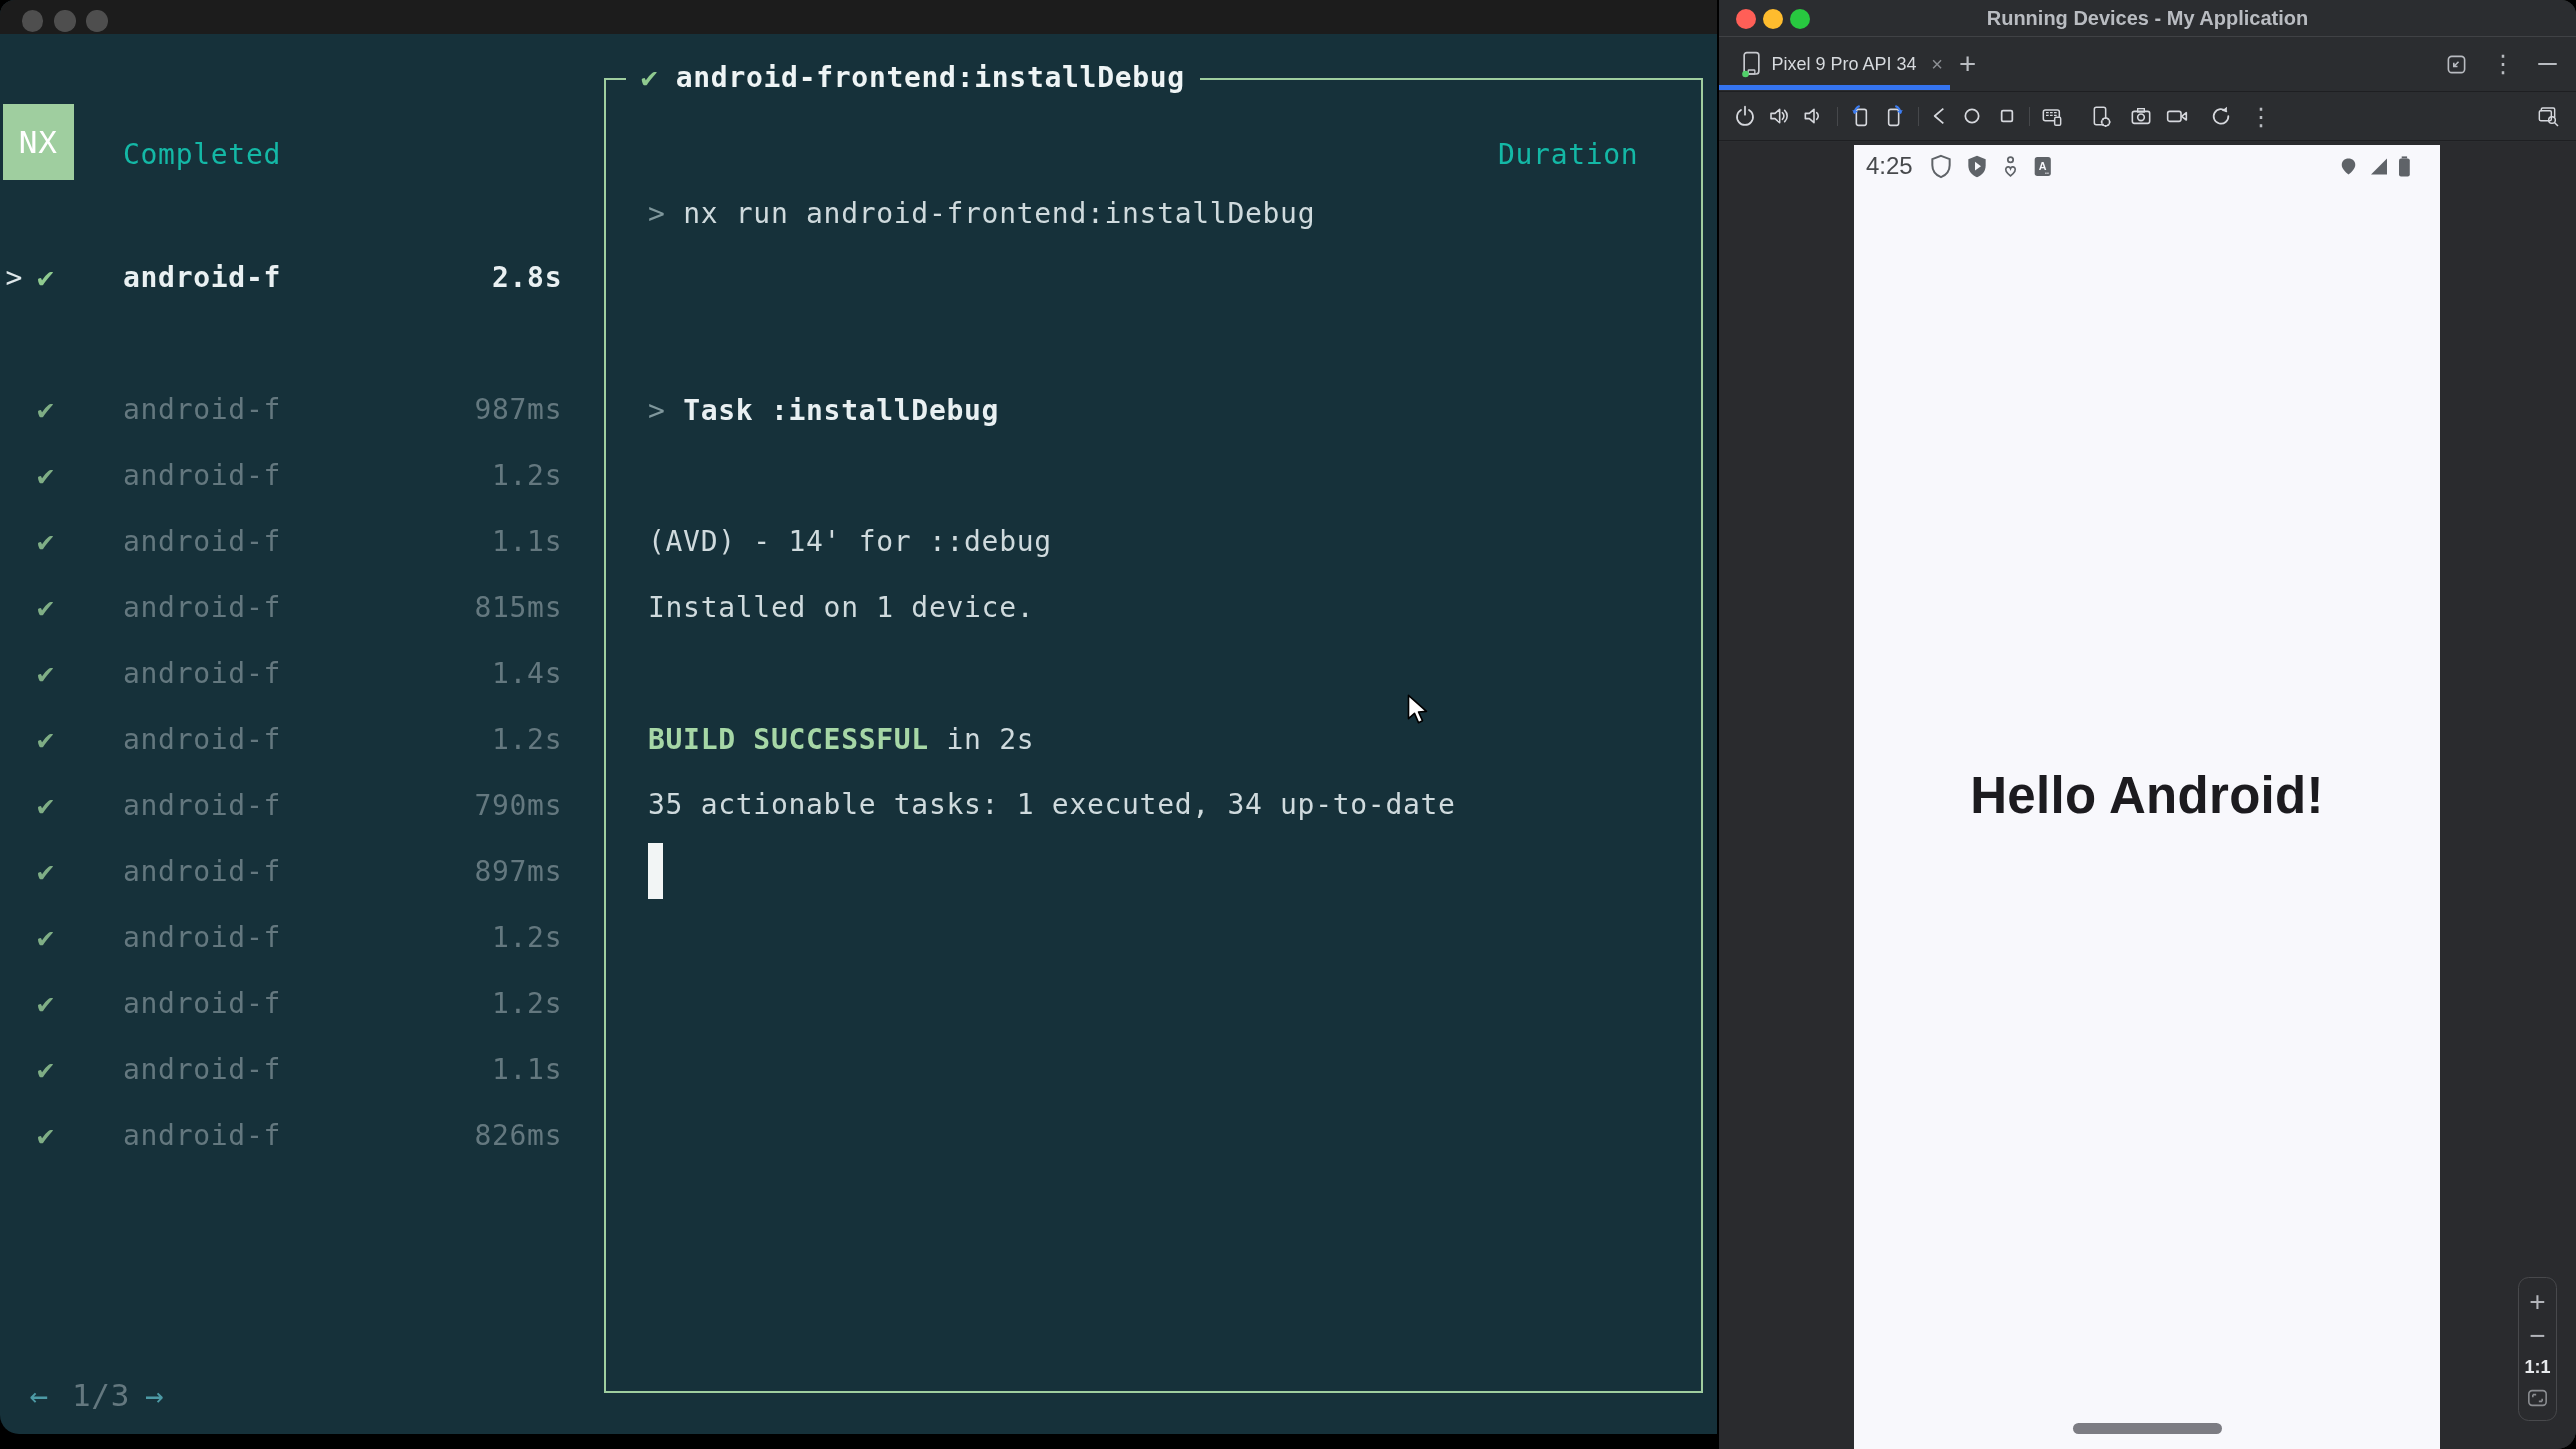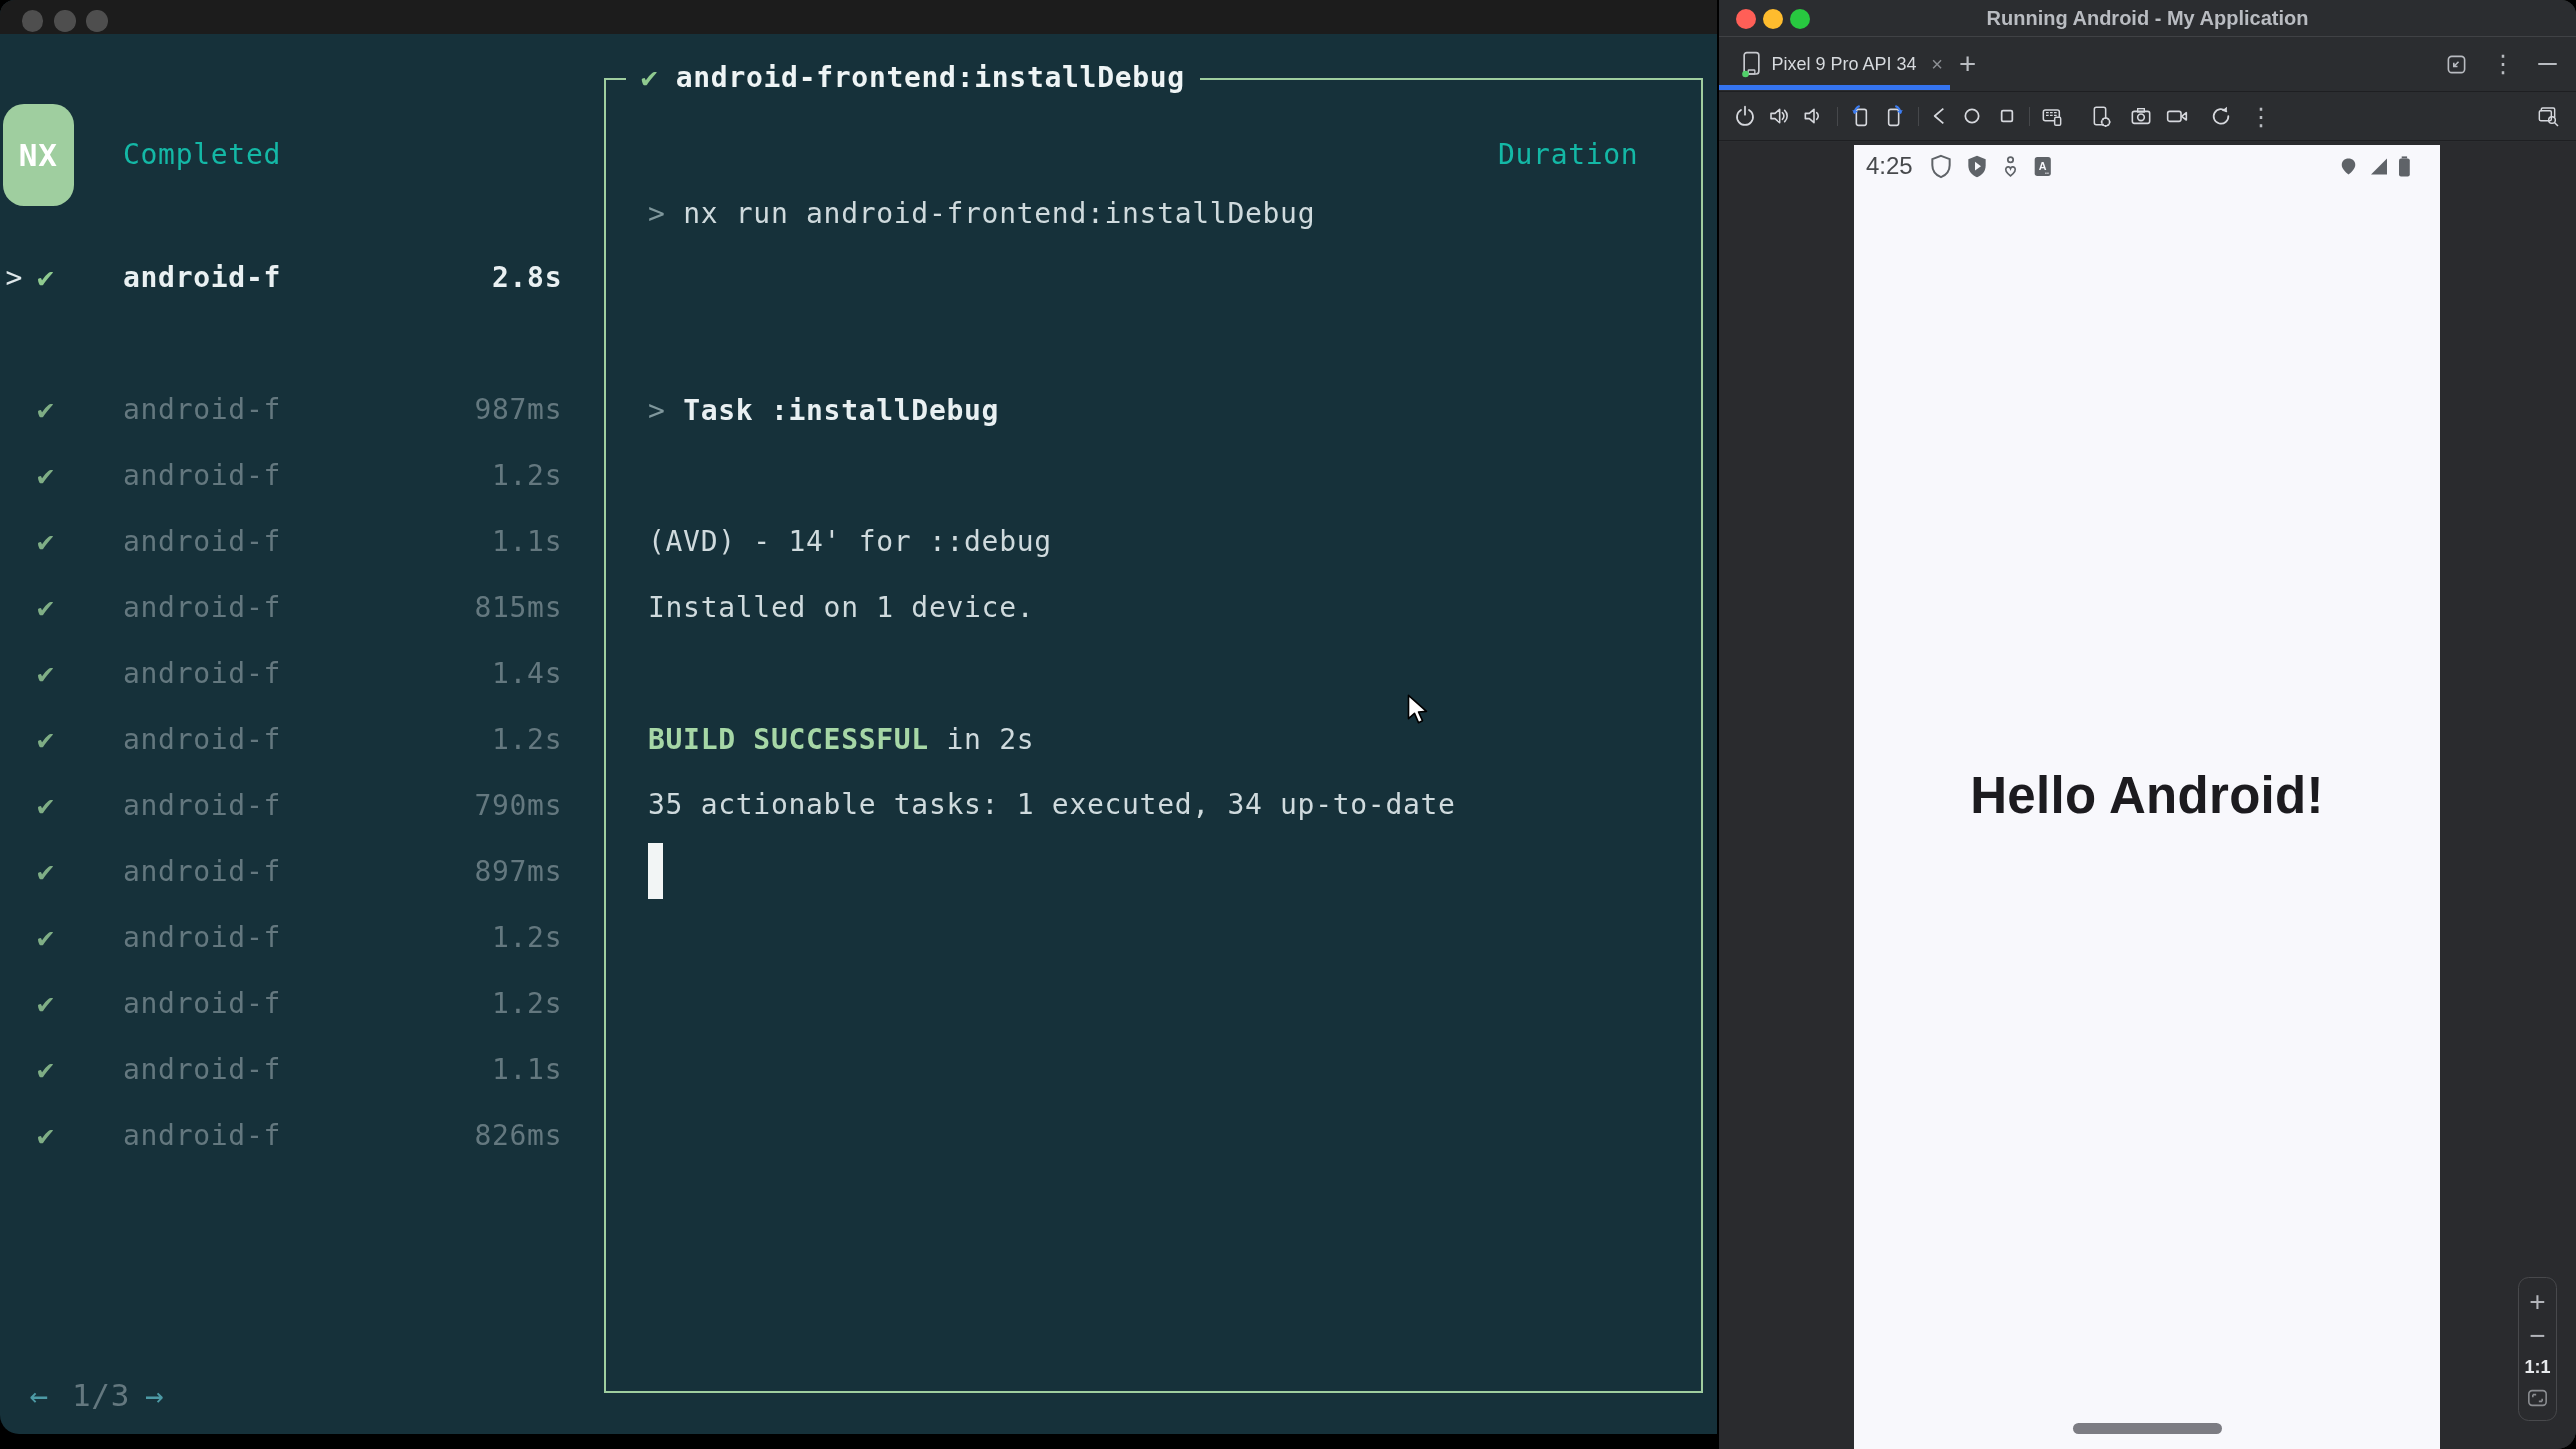--- a/index.html
+++ b/index.html
@@ -10,22 +10,22 @@
 
   
   .term-window { position:absolute; left:0; top:0; width:1717px; height:1434px;
     background:#16313a; border-radius:14.8px 0 0 19px; overflow:hidden; }
   .term-titlebar { position:absolute; left:0; top:0; width:100%; height:34px; background:#1c1c1c; }
   .term-dot { position:absolute; top:10px; width:21.5px; height:21.5px; border-radius:50%; background:#4e4e4e; }
   .term-body { position:absolute; left:0; top:34px; width:100%; height:1400px;
     font-family:"DejaVu Sans Mono","Liberation Mono",monospace; font-size:28px; letter-spacing:0.7px;
     color:#cfdadd; }
 
-  .nx-badge { position:absolute; left:2.7px; top:70px; width:71px; height:102px; background:#9fce9f;
-    color:#ffffff; font-weight:bold; font-size:31px; display:flex; align-items:center; justify-content:center;border-radius:21px; }
+  .nx-badge { position:absolute; left:2.7px; top:70px; width:71px; height:76px; background:#9fce9f;
+    color:#ffffff; font-weight:normal; font-size:31px; display:flex; align-items:center; justify-content:center; }
   .col-head { position:absolute; top:88px; height:66px; line-height:66px; color:#14b8a6; }
   .head-completed { left:123px; }
   .head-duration { right:14.8px; width:268px; text-align:center; }
 
   .sel-row { position:absolute; left:0; top:211px; width:577px; height:66px; line-height:66px;
     color:#e9f0f2; font-weight:bold; }
   .sel-chevron { position:absolute; left:5.4px; color:#dfe8ea; font-weight:normal; }
   .sel-check { position:absolute; left:37px; color:#8fca8f; font-weight:normal; }
   .sel-name { position:absolute; left:123px; }
   .sel-dur { position:absolute; right:14.8px; }
@@ -215,21 +215,21 @@
         <div class="cursor-block"></div>
       </div>
     </div>
   </div>
 
   <div class="as-window">
     <div class="as-titlebar">
       <div class="tl" style="left:17.4px;background:#ff5f57"></div>
       <div class="tl" style="left:44px;background:#febc2e"></div>
       <div class="tl" style="left:71px;background:#28c840"></div>
-      <div class="as-title">Running Android - My Application</div>
+      <div class="as-title">Running Devices - My Application</div>
     </div>
 
     <div class="tab-row">
       <div class="tab">
         <svg style="margin-left:17.4px" width="23" height="28" viewBox="0 0 34 42">
           <rect x="6" y="4" width="22" height="32" rx="4" fill="none" stroke="#c7c9ce" stroke-width="2.5"></rect>
           <rect x="12" y="30" width="10" height="6" rx="1" fill="none" stroke="#c7c9ce" stroke-width="2"></rect>
           <circle cx="8" cy="36" r="5" fill="#51d06a"></circle>
         </svg>
         <span class="tab-label">Pixel 9 Pro API 34</span>

